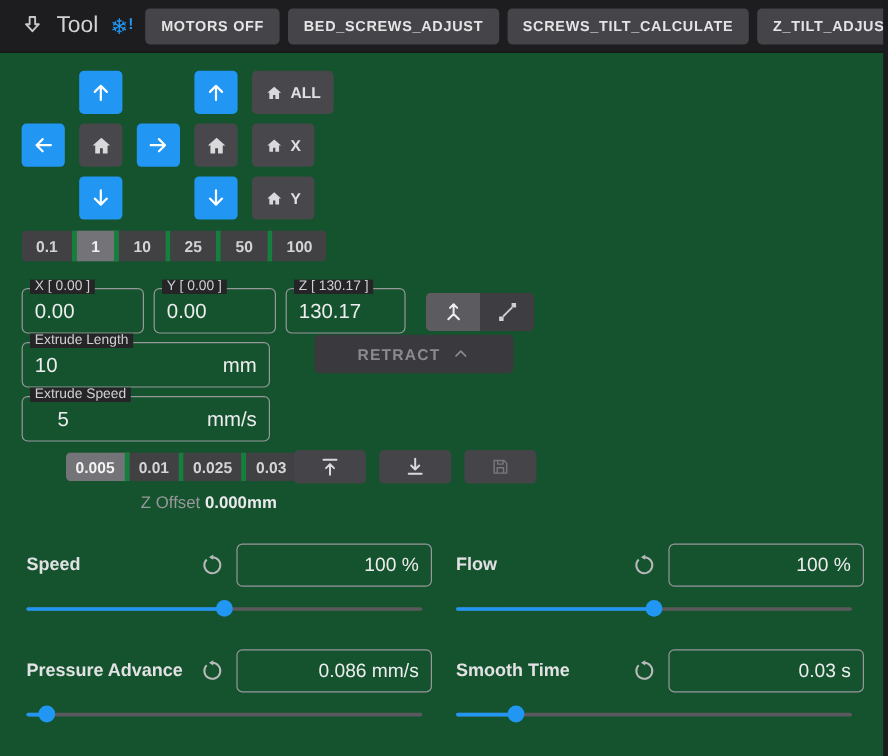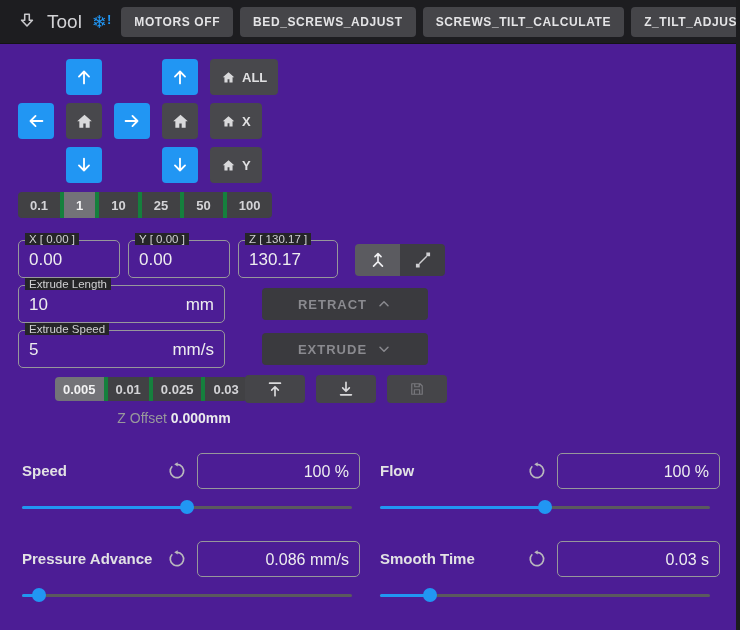--- a/index.html
+++ b/index.html
@@ -1,18 +1,18 @@
 <!DOCTYPE html>
 <html><head>
 <meta charset="utf-8">
 <style>
   * { box-sizing: border-box; margin: 0; padding: 0; }
   html,body { background:#1a1a1c; }
   body { font-family: "Liberation Sans", "DejaVu Sans", sans-serif; }
-  .panel{position:relative;width:740px;height:630px;background:#4c1d95;overflow:hidden;}
+  .panel{position:relative;width:740px;height:630px;background:#14532d;overflow:hidden;}
   .edge{position:absolute;right:0;top:0;width:4px;height:100%;background:#1c1c1e;}
   
   .hdr{position:absolute;left:0;top:0;width:740px;height:44px;background:#1d1d20;border-bottom:1px solid #141416;display:flex;align-items:center;padding:0 10px 0 16px;}
   .hdr-title{font-size:19px;color:#d2d2d5;margin:0 10px 0 9px;}
   .flake{display:flex;align-items:flex-start;margin-right:4px;}
   .flake .sf{color:#2196f3;font-size:18px;line-height:18px;}
   .flake .ex{color:#2196f3;font-size:13px;font-weight:700;line-height:14px;}
   .hdr-btns{display:flex;gap:7px;margin-left:6px;flex:1;justify-content:flex-end;}
   .hbtn{height:30px;padding:0 13px;border:none;border-radius:4px;background:#454549;color:#e4e4e6;font-family:inherit;font-size:12px;font-weight:700;letter-spacing:.6px;cursor:pointer;white-space:nowrap;}
   
@@ -201,42 +201,34 @@
           </svg>
         </span>
     </button>
   </div>
 
   <div class="vfield" style="left:18px;top:285px;width:207px;height:38px;">
     <span class="flabel">Extrude Length</span>
     <input value="10" style="">
     <span class="suffix">mm</span>
   </div>
-  <button class="ebtn" style="left:262px;top:288px;">
+  <button class="ebtn" style="left:262px;top:279px;">
     <span>RETRACT</span>
     <span>
         <svg width="16" height="16" viewBox="0 0 24 24">
           <path d="M6 14.5l6-6 6 6" fill="none" stroke="#8a8a8f" stroke-width="2.2" stroke-linecap="round" stroke-linejoin="round"></path>
         </svg>
       </span>
   </button>
 
-  <div class="vfield" style="left:18px;top:330px;width:207px;height:38px;">
+  <div class="vfield" style="left:18px;top:330px;width:207px;height:38px;padding-left:19px;">
     <span class="flabel">Extrude Speed</span>
     <input value="5" style="">
     <span class="suffix">mm/s</span>
   </div>
-  <button class="ebtn" style="left:262px;top:333px;">
-    <span>EXTRUDE</span>
-    <span>
-        <svg width="16" height="16" viewBox="0 0 24 24">
-          <path d="M6 9.5l6 6 6-6" fill="none" stroke="#8a8a8f" stroke-width="2.2" stroke-linecap="round" stroke-linejoin="round"></path>
-        </svg>
-      </span>
-  </button>
 
   <div class="seg small" style="left:55px;top:377px;">
     <button class="sel">0.005</button>
     <button>0.01</button>
     <button>0.025</button>
     <button>0.03</button>
   </div>
   <button class="zbtn" style="left:245px;top:375px;">
     <span>
         <svg width="20" height="20" viewBox="0 0 24 24">

